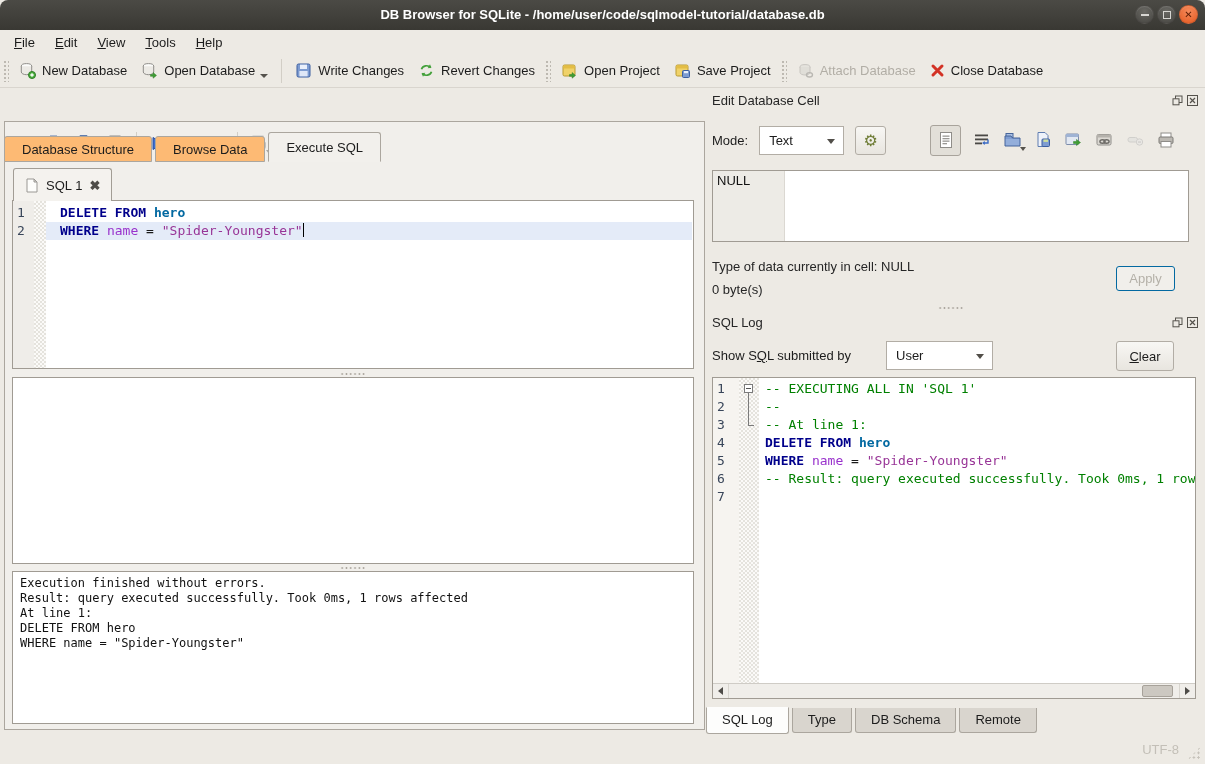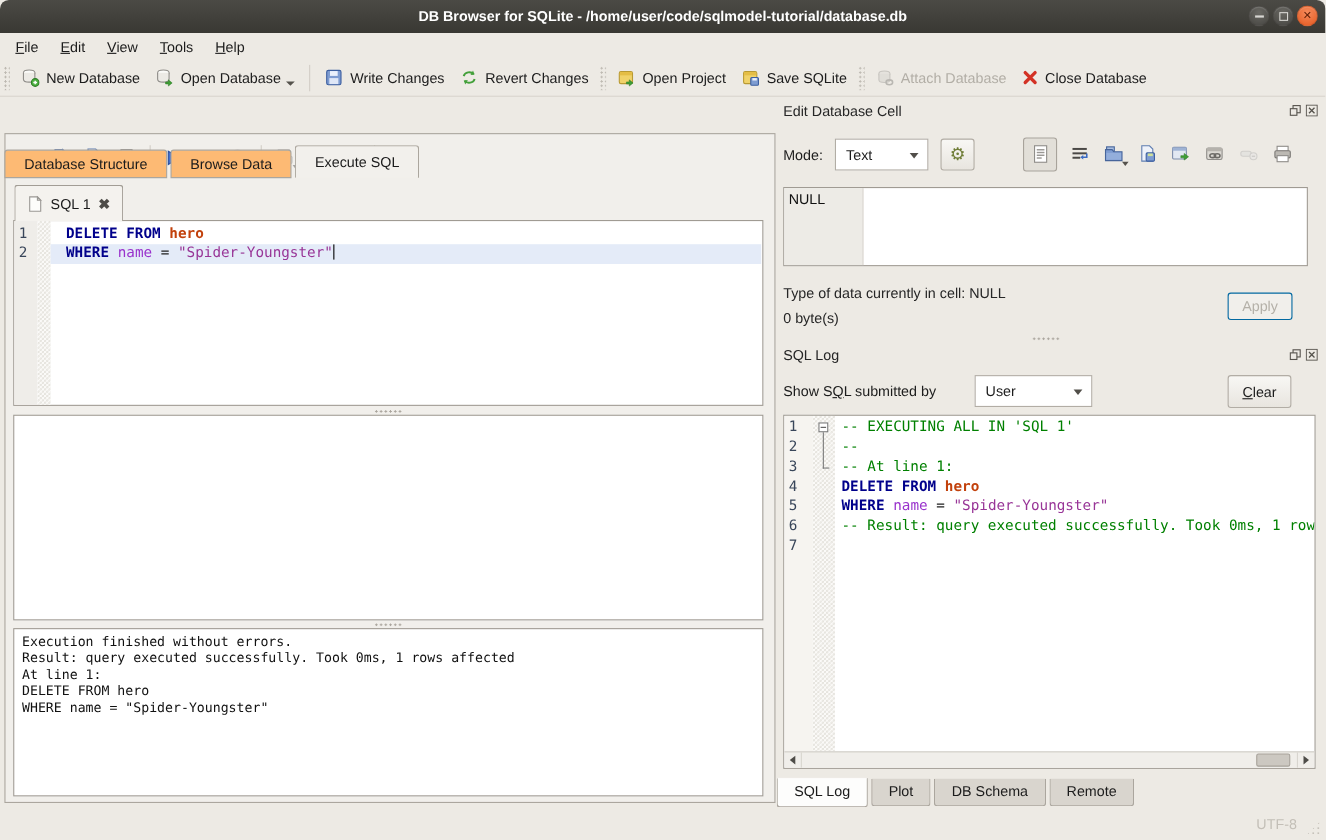--- a/index.html
+++ b/index.html
@@ -71,21 +71,21 @@
                linear-gradient(45deg,#e5e3dd 25%,transparent 25%,transparent 75%,#e5e3dd 75%),
                linear-gradient(45deg,#e5e3dd 25%,transparent 25%,transparent 75%,#e5e3dd 75%);
              background-size:4px 4px; background-position:0 0,2px 2px; background-color:#fbfaf8; }
   .ed-fold { position:absolute; left:21px; top:0; bottom:0; width:12px; }
   .ed-text { position:absolute; left:33px; top:3px; right:1px; font:13px/18px "DejaVu Sans Mono", monospace; }
   .ed-line { height:18px; padding-left:14px; white-space:pre; overflow:hidden; }
   .ed-line.current { background:#e4ebf8; }
   .cursor { display:inline-block; width:1.5px; height:14px; background:#000; vertical-align:-2px; }
 
   .tk-kw { color:#00008b; font-weight:bold; }
-  .tk-tbl { color:#c2410c; font-weight:bold; }
+  .tk-tbl { color:#0369a1; font-weight:bold; }
   .tk-fld { color:#9932cc; }
   .tk-str { color:#983597; }
   .tk-cmt { color:#008000; }
   .tk-pl  { color:#1a1a1a; }
 
   .hsplit { position:absolute; height:5px; left:7px; width:682px; }
   .hsplit .dots { margin:1px auto 0; width:26px; height:4px;
                   background-image:radial-gradient(#a9a49c 32%, transparent 34%); background-size:4.3px 4px; }
   .results-box { position:absolute; left:7px; top:255px; width:682px; height:187px; }
   .msg-box { position:absolute; left:7px; top:449px; width:682px; height:153px;
@@ -236,21 +236,21 @@
     <span>Open Project</span>
   </div>
 
   <div class="tbtn">
     <svg width="17" height="17" viewBox="0 0 17 17">
       <rect x="2" y="3" width="12" height="11" rx="1.5" fill="#f0d269" stroke="#b99a33"></rect>
       <rect x="2.5" y="3.5" width="11" height="3" fill="#e4bd45"></rect>
       <rect x="8.5" y="8.5" width="7" height="7" rx="1" fill="#7e9cd1" stroke="#3c5fa0"></rect>
       <rect x="10" y="9" width="4" height="2.2" fill="#eaf0fb"></rect>
     </svg>
-    <span>Save SQLite</span>
+    <span>Save Project</span>
   </div>
 
   <span class="thandle"></span>
 
   <div class="tbtn disabled">
     <svg width="17" height="17" viewBox="0 0 17 17" opacity="0.45">
       <ellipse cx="8" cy="5" rx="5" ry="2.4" fill="#dddbd6" stroke="#9a9894"></ellipse>
       <path d="M3 5 V10.5 c0 1.4 2.2 2.5 5 2.5 s5-1.1 5-2.5 V5" fill="#d2d0cb" stroke="#9a9894"></path>
       <ellipse cx="12.5" cy="12.8" rx="3" ry="2.2" fill="none" stroke="#7c7a76" stroke-width="1.4"></ellipse>
     </svg>
@@ -548,19 +548,19 @@
       </div>
     <div class="sb-thumb"></div>
     <div class="sb-btn sb-right">
         <span class="tri-r"></span>
       </div>
   </div>
 </div>
 
 <div class="bottom-tabs">
   <div class="btab active">SQL Log</div>
-  <div class="btab">Plot</div>
+  <div class="btab">Type</div>
   <div class="btab">DB Schema</div>
   <div class="btab">Remote</div>
 </div>
 
 <div class="status-encoding">UTF-8</div>
 <div class="resize-grip"></div>
 
 </body></html>

